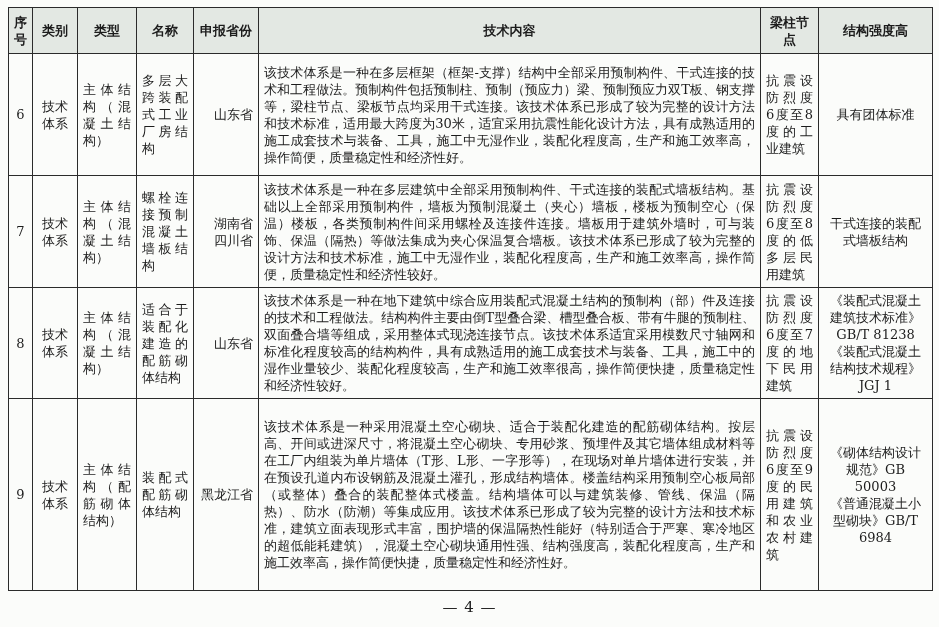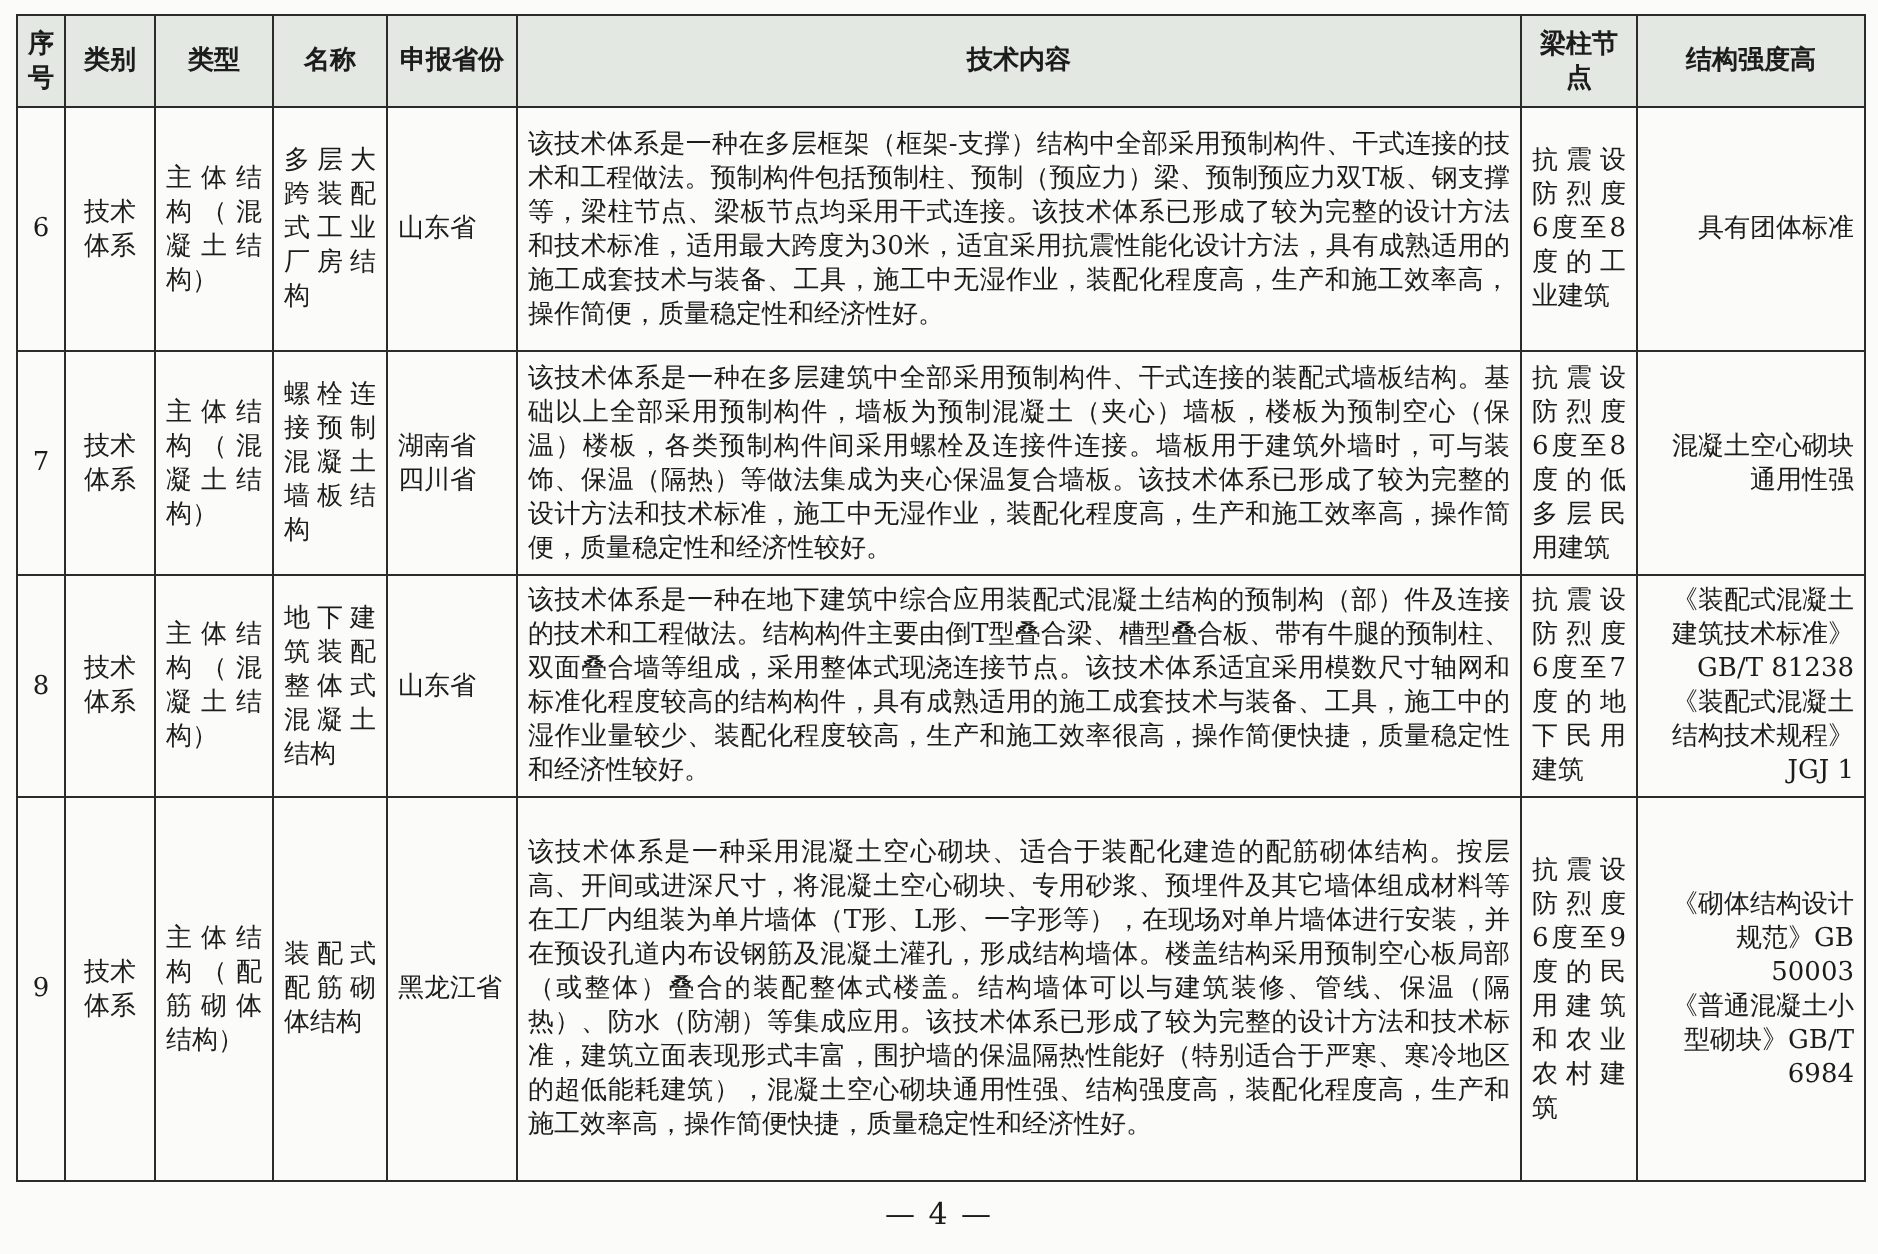--- a/index.html
+++ b/index.html
@@ -54,26 +54,26 @@
   td.tech {
     text-align: justify;
     padding: 6px 8px;
     margin-top: 16px;
   }
   td.scope {
     text-align: justify;
     padding: 4px 5px;
   }
   td.std {
-    text-align: right;
+    text-align: center;
     white-space: pre-line;
     padding: 4px 5px;
   }
   td.prov {
-    text-align: left;
+    text-align: right;
     white-space: pre-line;
   }
   .footer {
     position: absolute;
     left: 0;
     top: 598px;
     width: 939px;
     text-align: center;
     font-size: 15px;
     letter-spacing: 1px;
@@ -120,27 +120,27 @@
       </tr>
       <tr class="r7">
         <td class="center">7</td>
         <td class="center">技术体系</td>
         <td class="jcell">主体结构（混凝土结构）</td>
         <td class="jcell">螺栓连接预制混凝土墙板结构</td>
         <td class="prov">湖南省
 四川省</td>
         <td class="tech">该技术体系是一种在多层建筑中全部采用预制构件、干式连接的装配式墙板结构。基础以上全部采用预制构件，墙板为预制混凝土（夹心）墙板，楼板为预制空心（保温）楼板，各类预制构件间采用螺栓及连接件连接。墙板用于建筑外墙时，可与装饰、保温（隔热）等做法集成为夹心保温复合墙板。该技术体系已形成了较为完整的设计方法和技术标准，施工中无湿作业，装配化程度高，生产和施工效率高，操作简便，质量稳定性和经济性较好。</td>
         <td class="scope">抗震设防烈度6度至8度的低多层民用建筑</td>
-        <td class="std">混凝土空心砌块通用性强</td>
+        <td class="std">干式连接的装配式墙板结构</td>
       </tr>
       <tr class="r8">
         <td class="center">8</td>
         <td class="center">技术体系</td>
         <td class="jcell">主体结构（混凝土结构）</td>
-        <td class="jcell">地下建筑装配整体式混凝土结构</td>
+        <td class="jcell">适合于装配化建造的配筋砌体结构</td>
         <td class="prov">山东省</td>
         <td class="tech">该技术体系是一种在地下建筑中综合应用装配式混凝土结构的预制构（部）件及连接的技术和工程做法。结构构件主要由倒T型叠合梁、槽型叠合板、带有牛腿的预制柱、双面叠合墙等组成，采用整体式现浇连接节点。该技术体系适宜采用模数尺寸轴网和标准化程度较高的结构构件，具有成熟适用的施工成套技术与装备、工具，施工中的湿作业量较少、装配化程度较高，生产和施工效率很高，操作简便快捷，质量稳定性和经济性较好。</td>
         <td class="scope">抗震设防烈度6度至7度的地下民用建筑</td>
         <td class="std">《装配式混凝土建筑技术标准》
 GB/T 81238
 《装配式混凝土结构技术规程》JGJ 1</td>
       </tr>
       <tr class="r9">
         <td class="center">9</td>
         <td class="center">技术体系</td>

